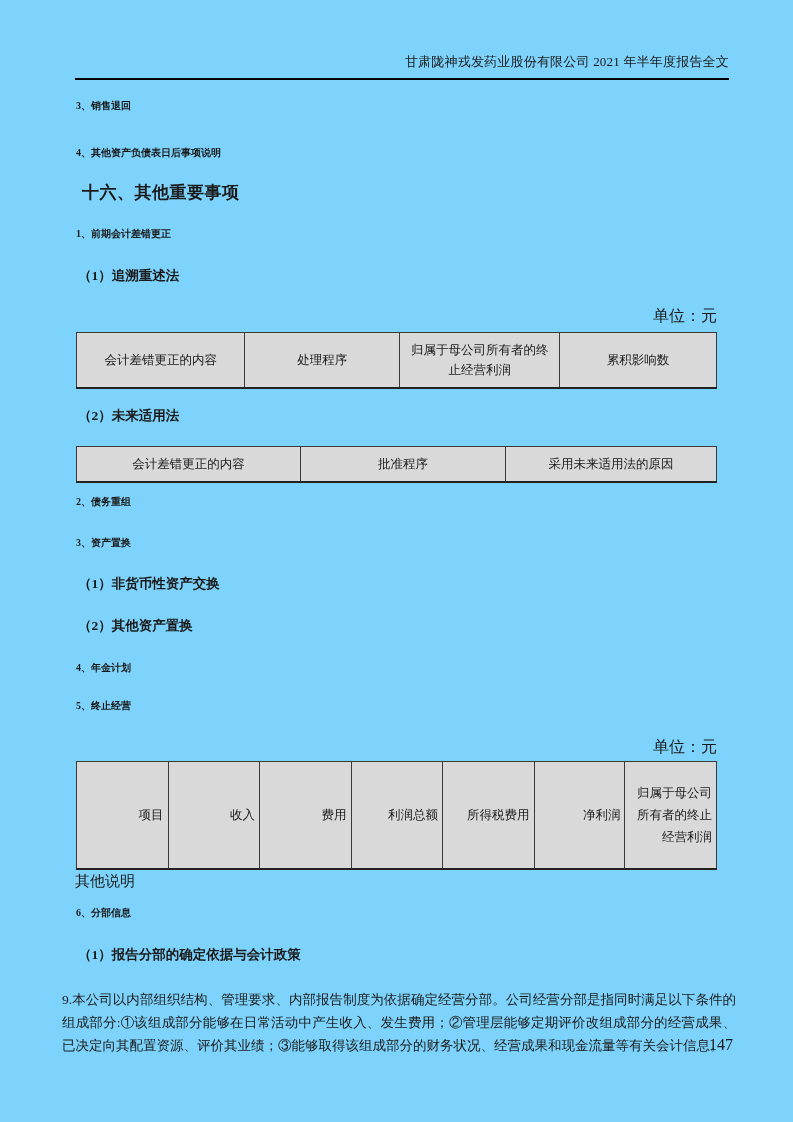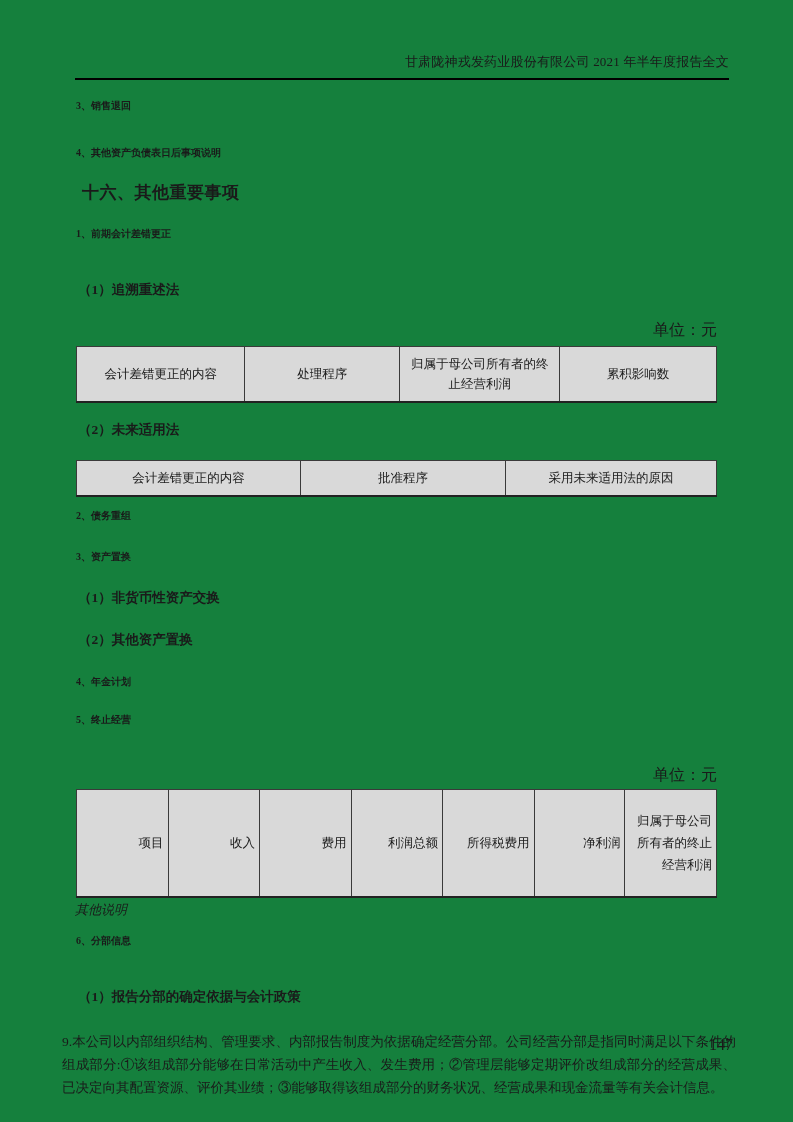--- a/index.html
+++ b/index.html
@@ -1,19 +1,19 @@
 <!DOCTYPE html>
 <html><head>
 <meta charset="utf-8">
 <style>
   html,body{margin:0;padding:0;background:#ffffff;}
   .page{
     position:relative;
     width:793px;height:1122px;
-    background:#15803d;
+    background:#7dd3fc;
     font-family:"Liberation Serif","DejaVu Serif",serif;
     color:#1a1a1a;
     overflow:hidden;
   }
   .doc-header{
     margin:53px 64px 0 75px;
     text-align:right;
     font-size:13px;
     letter-spacing:.2px;
     padding-bottom:7px;
@@ -39,33 +39,33 @@
   table.t th{
     background:#d9d9d9;
     border:1px solid #3a3a3a;
     font-weight:normal;
     font-size:12.5px;
     line-height:20px;
     text-align:center;vertical-align:middle;
     padding:7px 6px;
   }
   table.t3 th{line-height:22px;padding:20px 4px;text-align:right;}
-  .note{font-size:13px;line-height:17px;margin:8px;margin-left:-1px;font-style:italic;}
+  .note{font-size:15px;line-height:17px;margin:8px;margin-left:-1px;}
   .para{
     margin:0 -19px 0 -14px; 
     font-size:13.5px;line-height:23px;
     text-align:justify;text-justify:inter-ideograph;
   }
   .page-number{
     position:absolute;right:60px;bottom:68px;
     font-size:16px;
   }
   
   .mt-a{margin-top:17px;} .mt-b{margin-top:29px;} .mt-c{margin-top:19px;}
-  .mt-d{margin-top:20px;} .mt-e{margin-top:38px;} .mt-f{margin-top:23px;}
+  .mt-d{margin-top:20px;} .mt-e{margin-top:24px;} .mt-f{margin-top:23px;}
   .mt-g{margin-top:8px;}  .mt-h{margin-top:18px;} .mt-i{margin-top:21px;}
   .mt-j{margin-top:10px;} .mt-k{margin-top:24px;} .mt-l{margin-top:6px;}
   .mt-m{margin-top:3px;}  .mt-n{margin-top:14px;}
 </style>
 </head>
 <body>
 
 <div class="page">
 
   <header class="doc-header">

